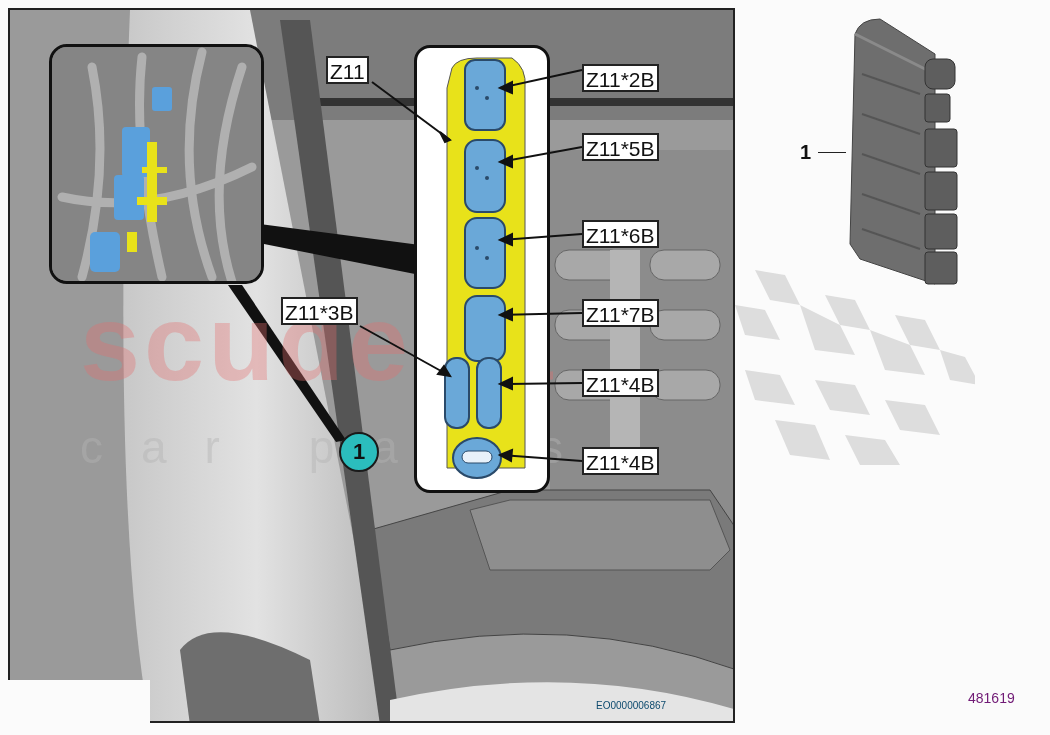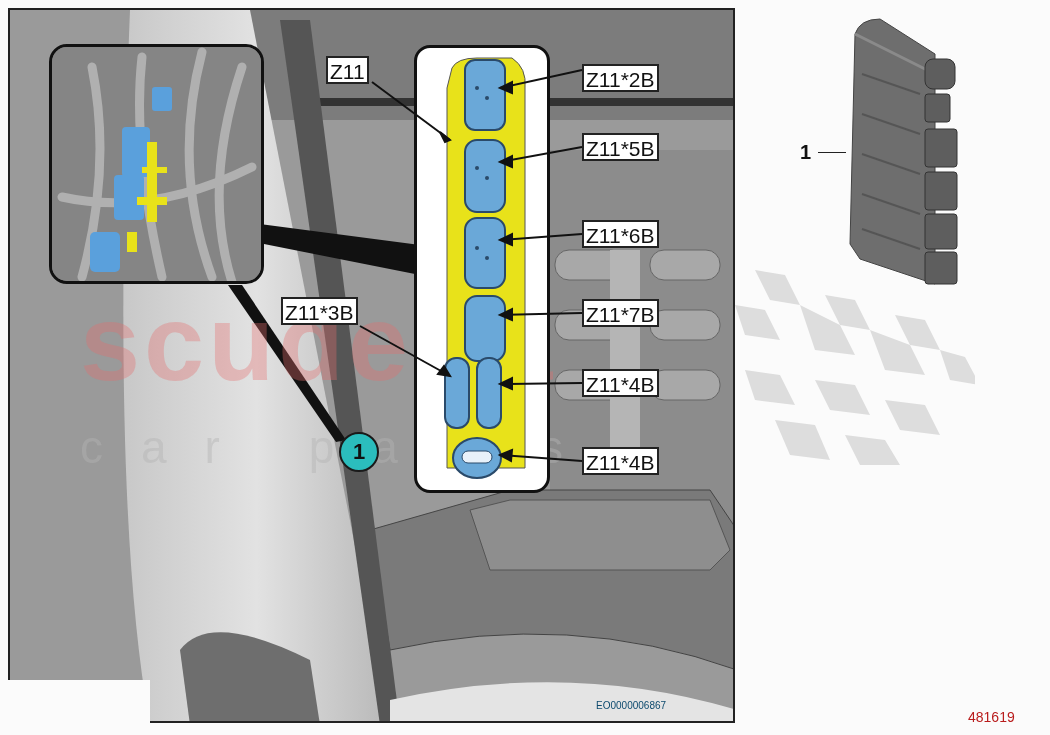--- a/index.html
+++ b/index.html
@@ -11,21 +11,21 @@
   #photo-frame svg { position:absolute; left:0; top:0; }
   .callout { position:absolute; background:#fff; border:2px solid #222; padding:0 2px; height:28px; line-height:28px;
              font-size:21px; color:#111; white-space:nowrap; box-sizing:border-box; }
   #detail-box { left:414px; top:45px; width:136px; height:448px; background:#fff; border:3px solid #111;
                 border-radius:16px; box-sizing:border-box; }
   #inset-box { left:49px; top:44px; width:215px; height:240px; border:3px solid #111; border-radius:18px;
                box-sizing:border-box; overflow:hidden; background:#7a7a7a; }
   #badge-1 { left:339px; top:432px; width:40px; height:40px; border-radius:50%; background:#2bbdbd; border:2px solid #1a1a1a;
              box-sizing:border-box; text-align:center; line-height:36px; font-weight:bold; font-size:22px; color:#111; }
   #doc-id { left:596px; top:700px; font-size:10px; color:#0c4a6e; }
-  #page-number { left:968px; top:709px; font-size:14px; color:#b91c1c; }
+  #page-number { left:968px; top:690px; font-size:14px; color:#701a75; }
   #part-label { left:800px; top:141px; font-size:20px; font-weight:bold; color:#111; }
   #part-leader { left:818px; top:152px; width:28px; height:1px; background:#222; }
   #watermark-top { left:80px; top:280px; font-size:108px; font-weight:bold; color:rgba(230,110,110,0.35); letter-spacing:4px; }
   #watermark-bottom { left:80px; top:420px; font-size:46px; color:rgba(180,180,180,0.45); letter-spacing:38px; }
   #white-corner { left:0; top:680px; width:150px; height:55px; background:#fbfbfb; }
 </style>
 </head>
 <body>
 
 <div id="photo-frame" class="abs">

